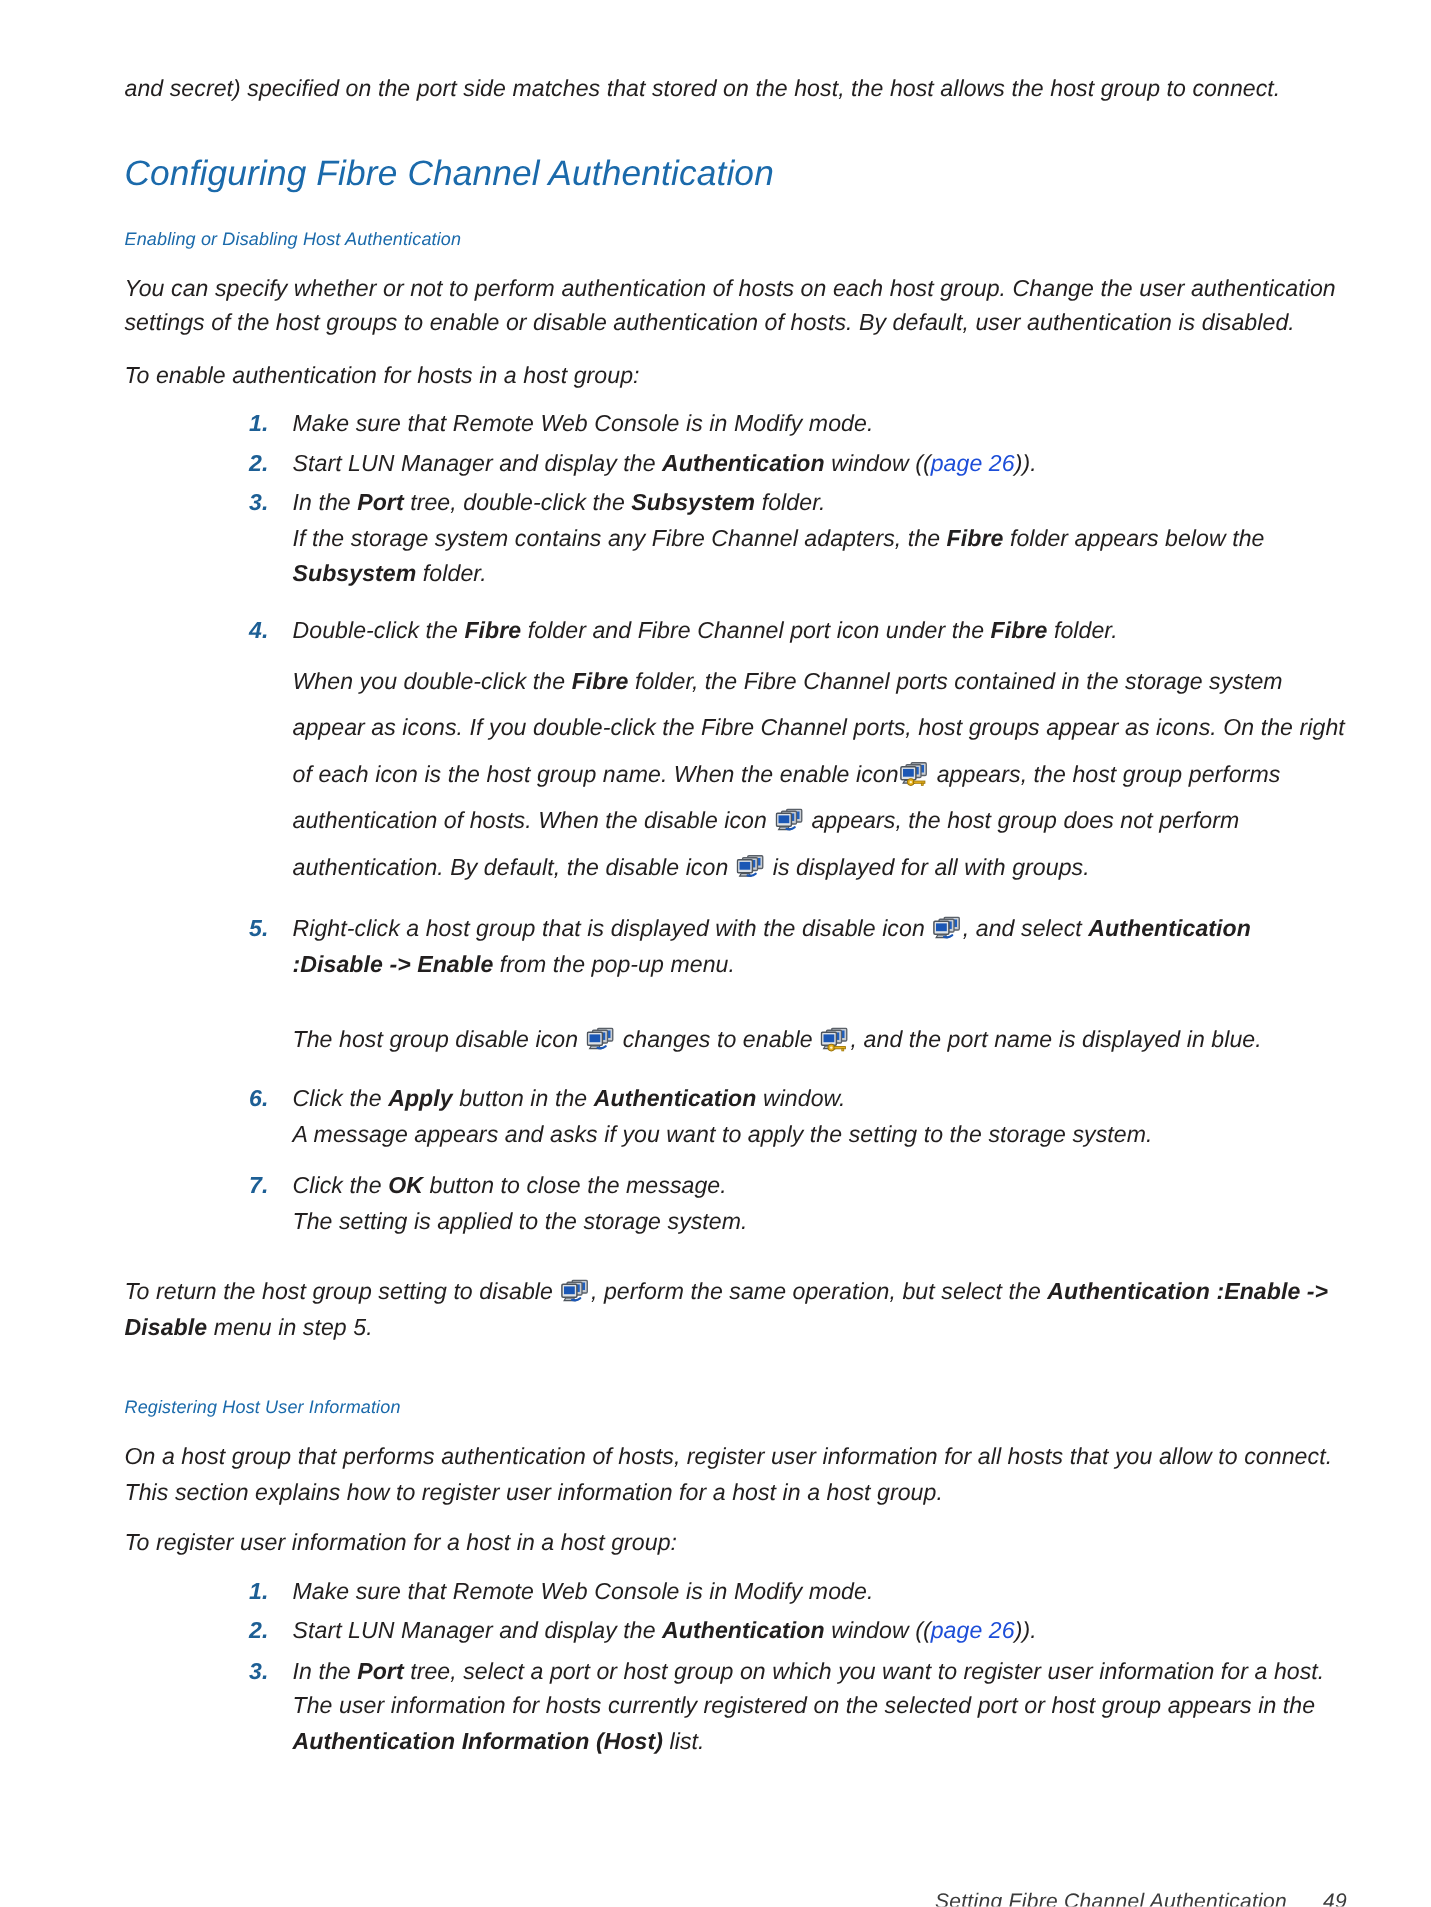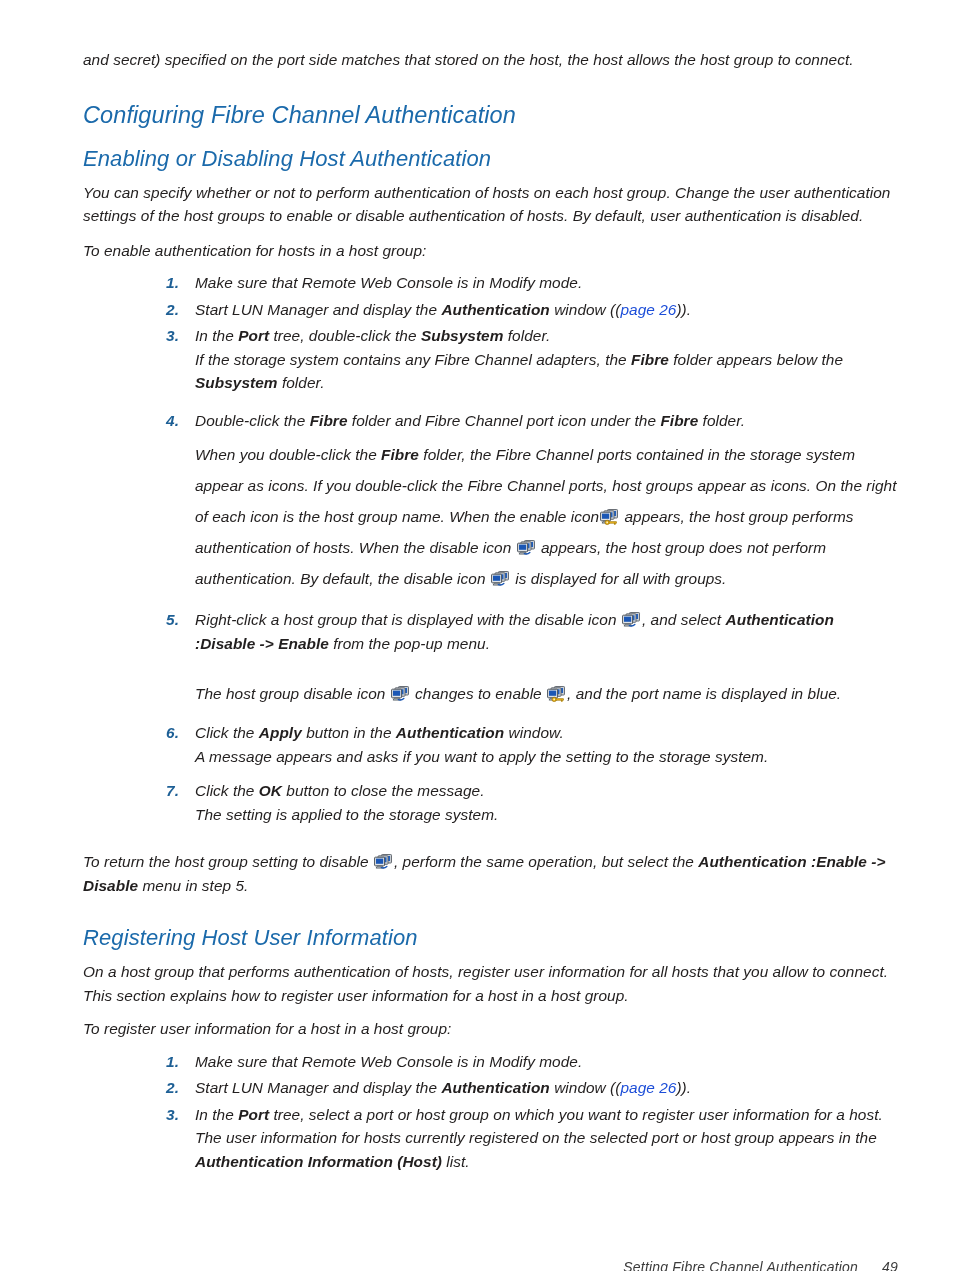--- a/index.html
+++ b/index.html
@@ -53,21 +53,21 @@
   .h1 {
     color: #1b6aab;
     font-size: 23.5px;
     font-weight: 400;
     line-height: 30px;
     margin: 28px 0 0 0;
     letter-spacing: 0.1px;
   }
   .h2 {
     color: #1b6aab;
-    font-size: 22px;
+    font-size: 12px;
     font-weight: 400;
     line-height: 26px;
     margin: 16px 0 0 0;
     letter-spacing: 0.1px;
   }
 
   
   ol.steps {
     list-style: none;
     margin: 9px 0 0 70px;

